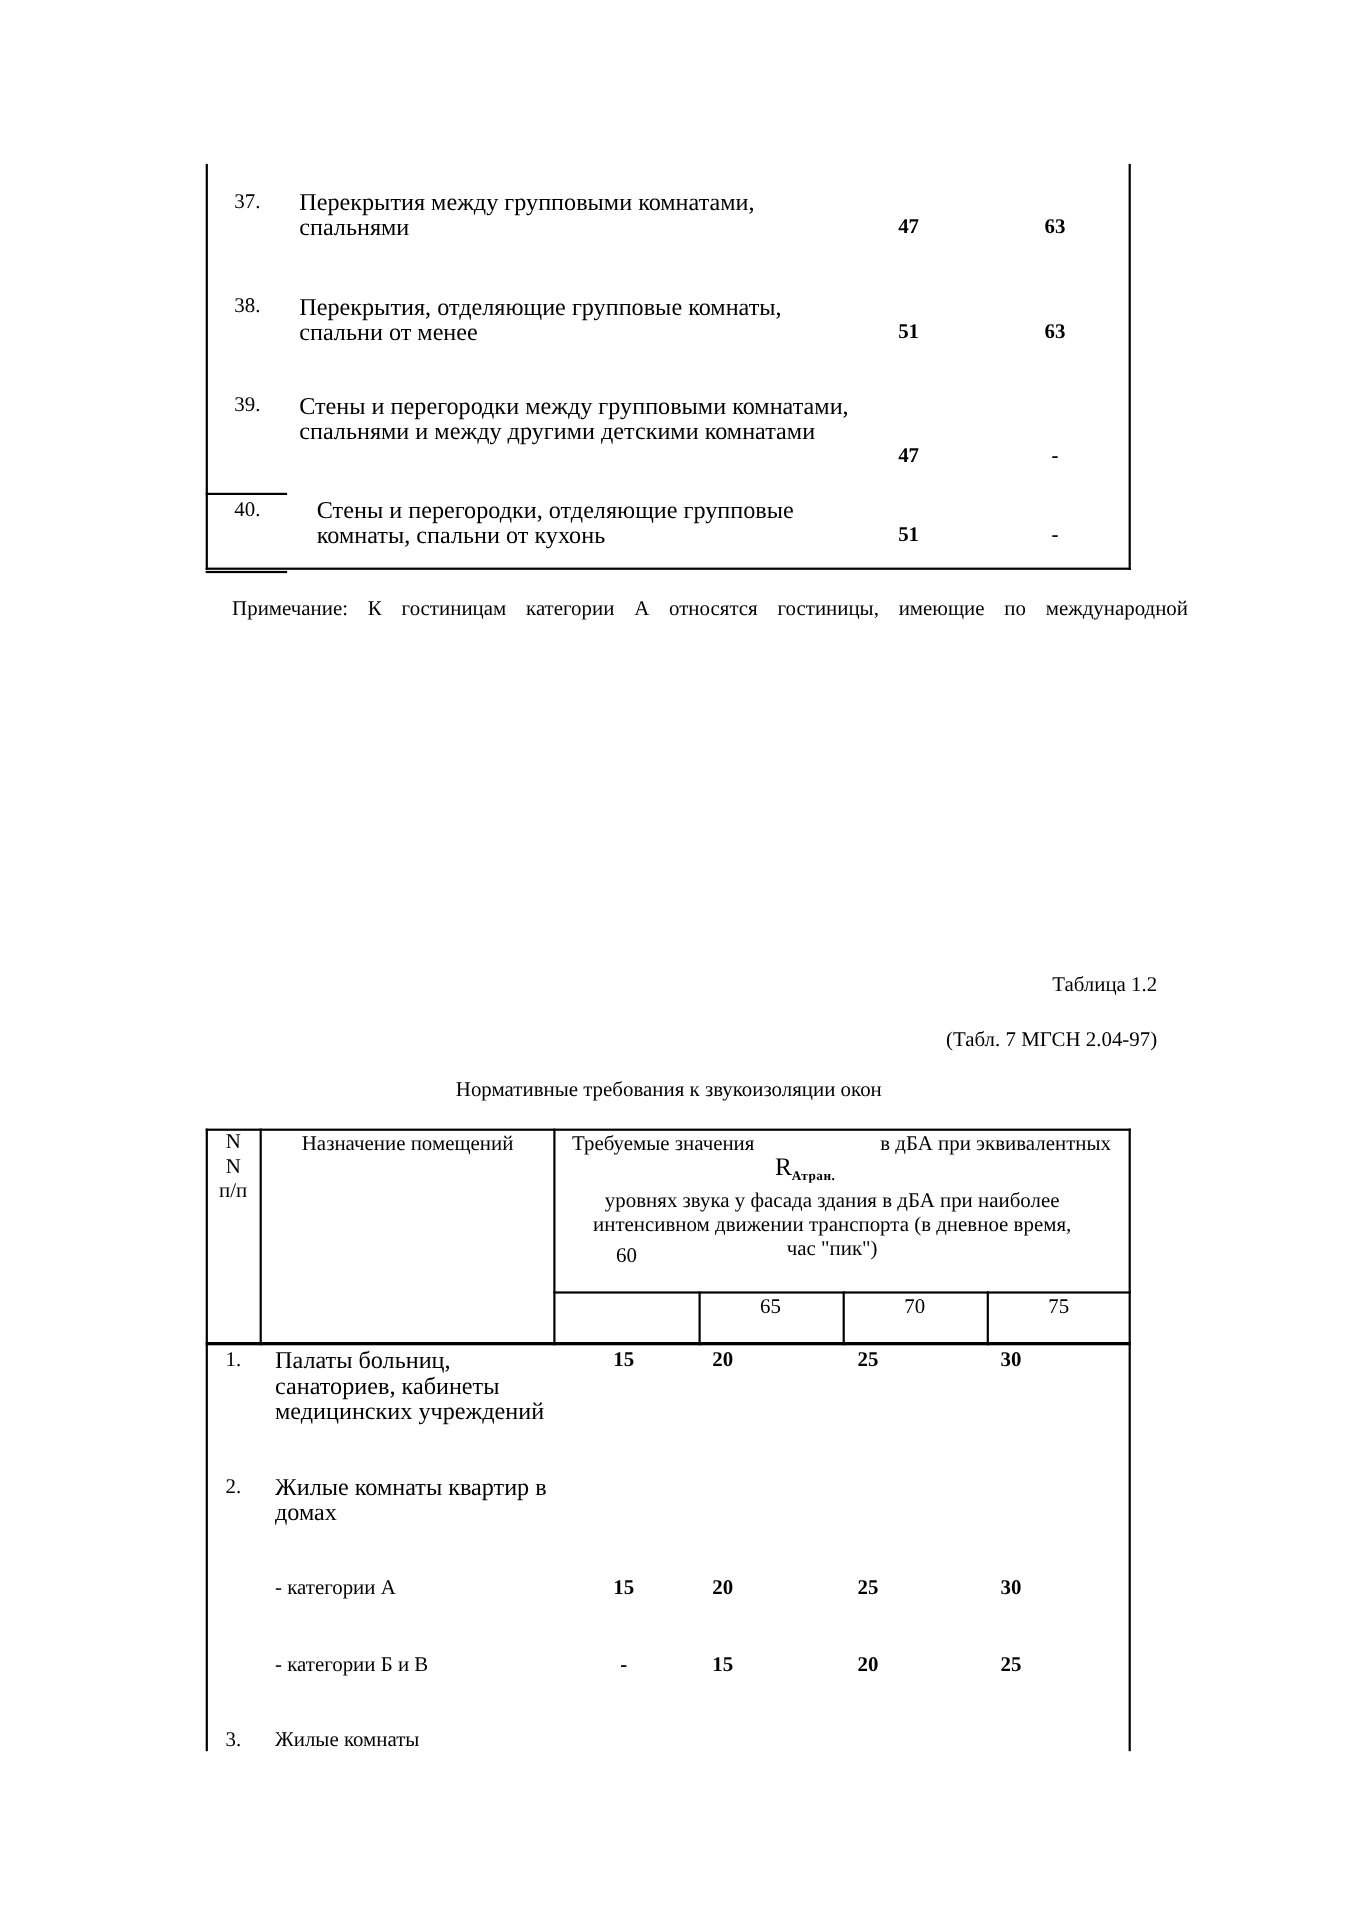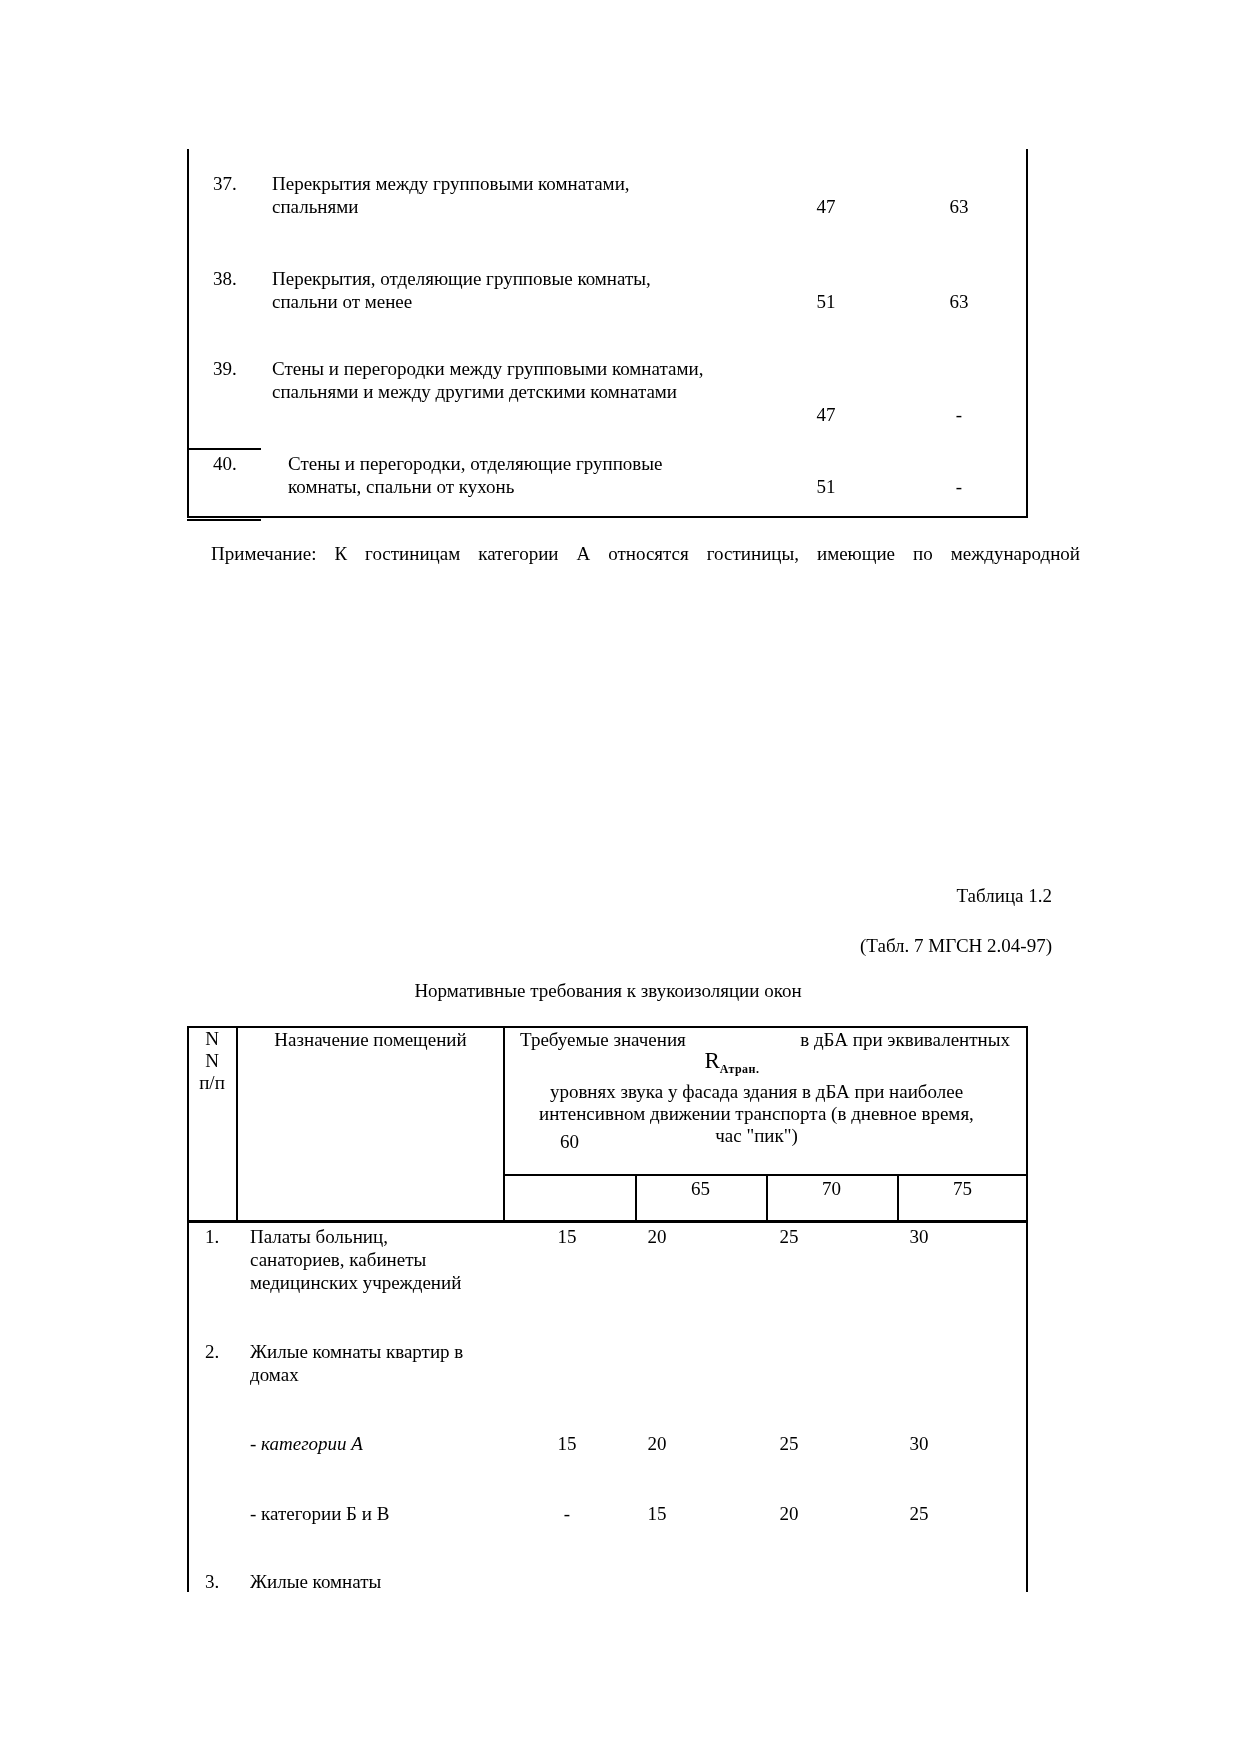--- a/index.html
+++ b/index.html
@@ -2,23 +2,23 @@
 <html><head>
 <meta charset="utf-8">
 <style>
   html,body { margin:0; padding:0; background:#e8e8e8; }
   .page {
     position:relative; width:1240px; height:1755px; margin:0 auto;
     background:#ffffff; overflow:hidden;
     font-family:"Liberation Serif", serif; color:#000;
   }
   .t  { position:absolute; font-size:19px; line-height:23px; white-space:nowrap; }
-  .tl { font-size:19px; line-height:23px; }
+  .tl { font-size:22px; line-height:23px; }
   .ln { position:absolute; background:#000; }
-  .ctr { transform:translateX(-50%); }
+  .ctr { transform:translateX(-50%);font-weight:bold; }
   .right { text-align:right; }
   .center { text-align:center; }
   .note-p { position:absolute; font-size:19px; line-height:22.5px; white-space:normal; }
   .note-l1 { text-align:justify; text-align-last:justify; text-indent:23px; }
   .formula-base { font-size:23px; line-height:26px; }
   .formula-sub  { font-size:12px; font-weight:bold; vertical-align:-5px; letter-spacing:0.5px; }
   .hdr3 { line-height:22px; }
 </style>
 </head>
 <body>
@@ -134,21 +134,21 @@
 
     <div>
       <span class="t" style="left:205px; top:1340px;">2.</span>
       <div class="t" style="left:250px; top:1340px;">
         <div class="tl">Жилые комнаты квартир в</div>
         <div class="tl">домах</div>
       </div>
     </div>
 
     <div>
-      <span class="t" style="left:250px; top:1432px;font-style:italic;">- категории А</span>
+      <span class="t" style="left:250px; top:1432px;">- категории А</span>
       <span class="t ctr" style="left:567px; top:1432px;">15</span>
       <span class="t ctr" style="left:657px; top:1432px;">20</span>
       <span class="t ctr" style="left:789px; top:1432px;">25</span>
       <span class="t ctr" style="left:919px; top:1432px;">30</span>
     </div>
 
     <div>
       <span class="t" style="left:250px; top:1502px;">- категории Б и В</span>
       <span class="t ctr" style="left:567px; top:1502px;">-</span>
       <span class="t ctr" style="left:657px; top:1502px;">15</span>

